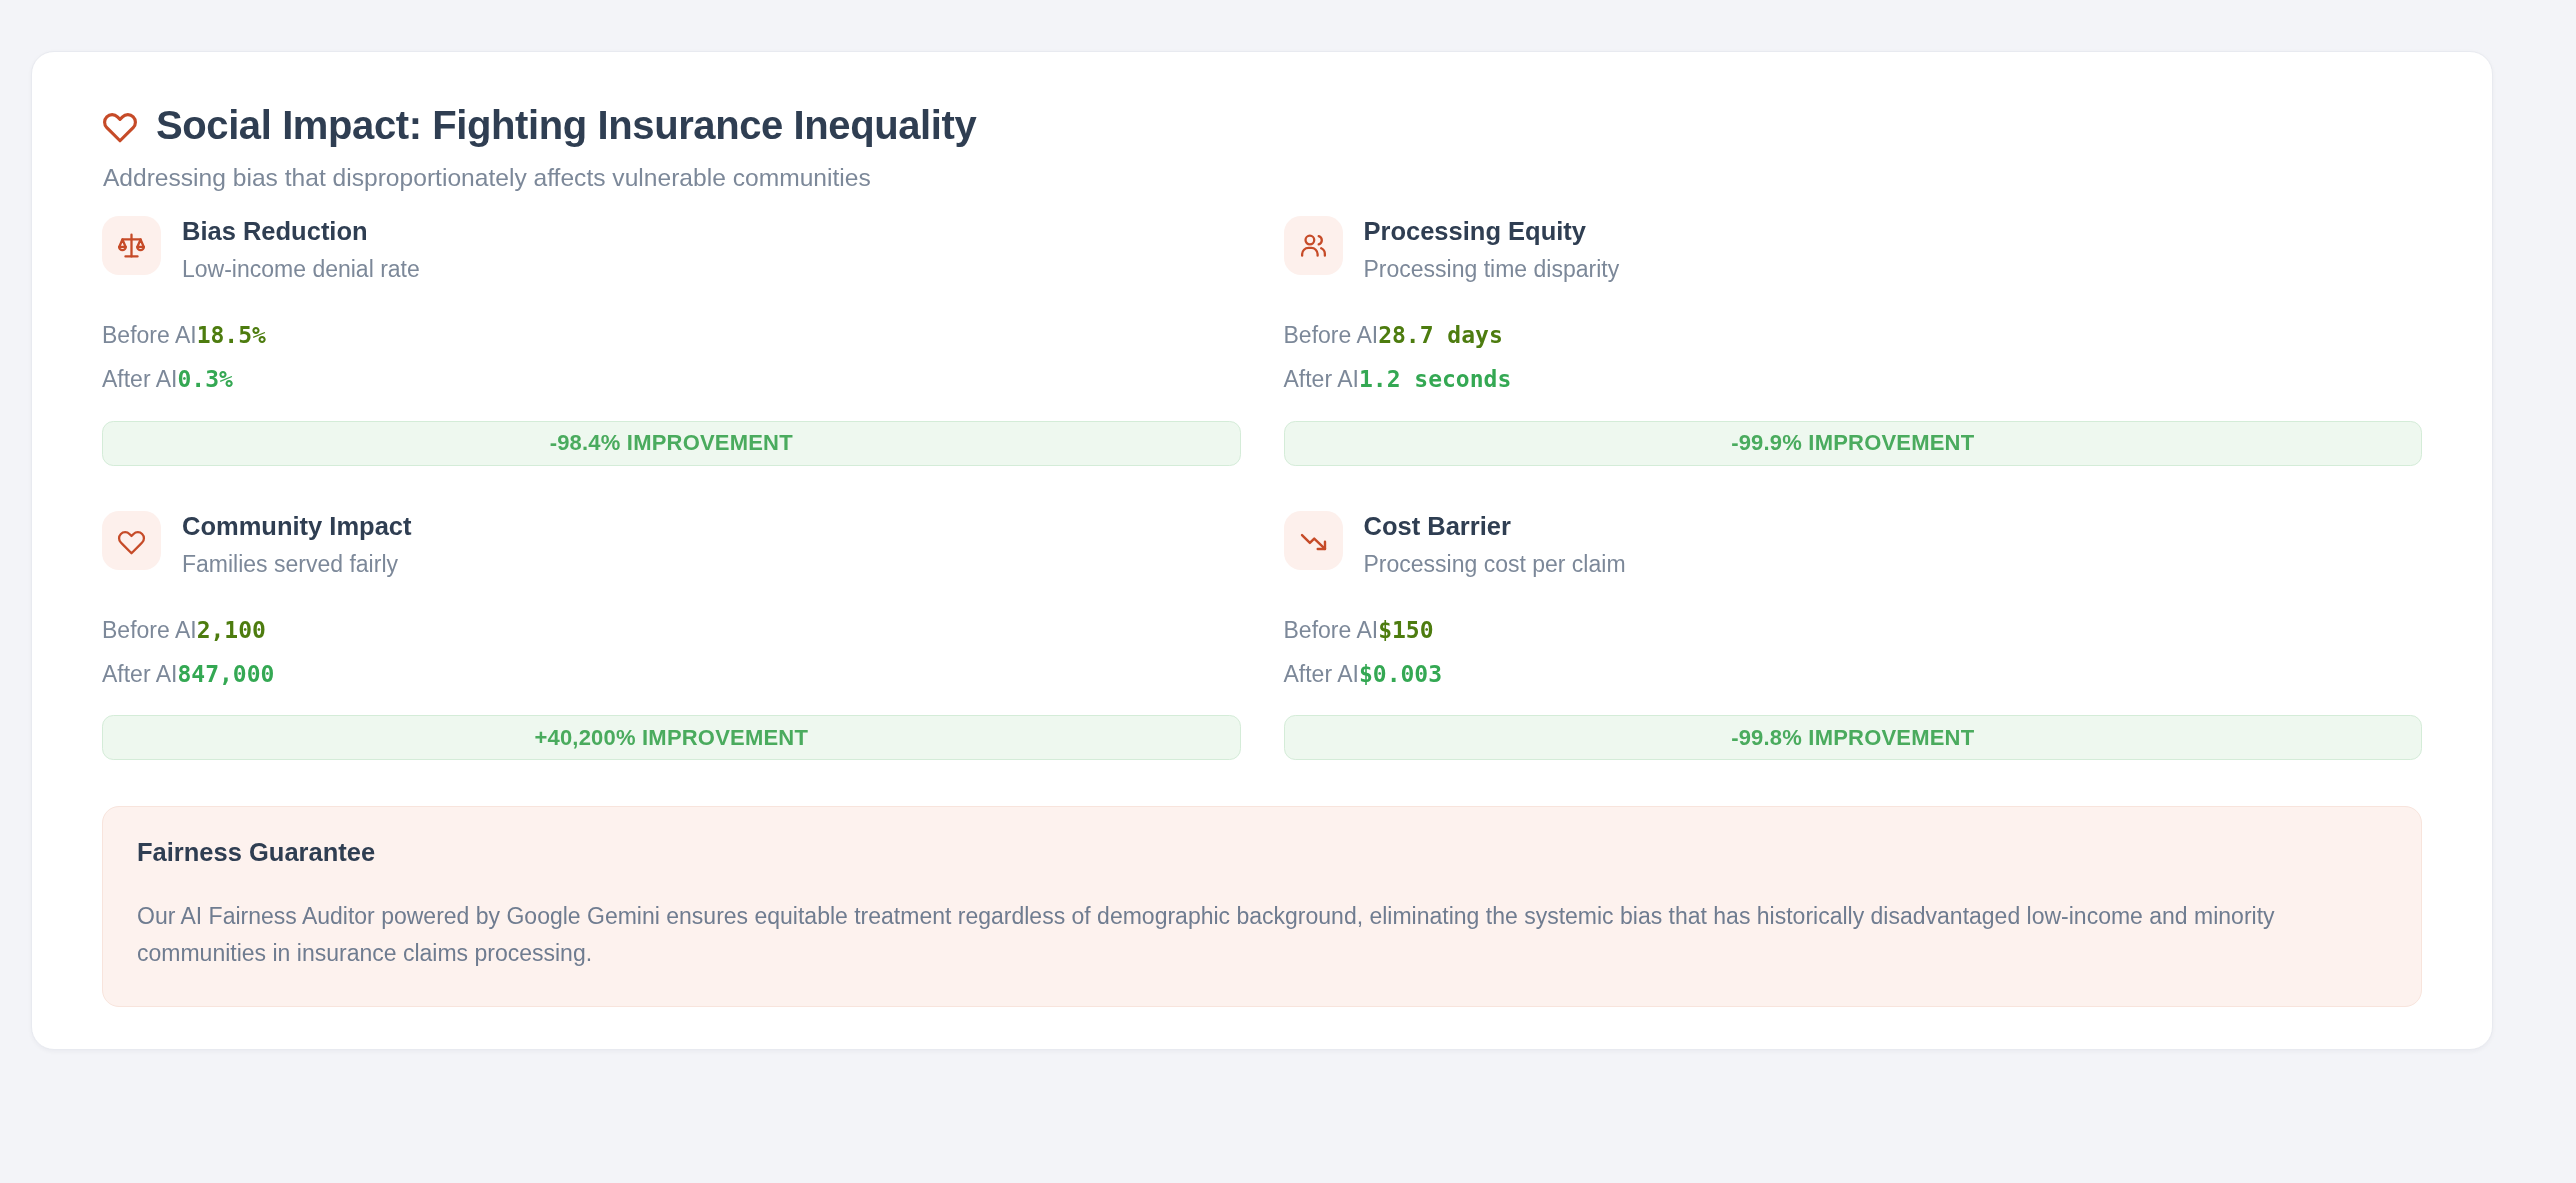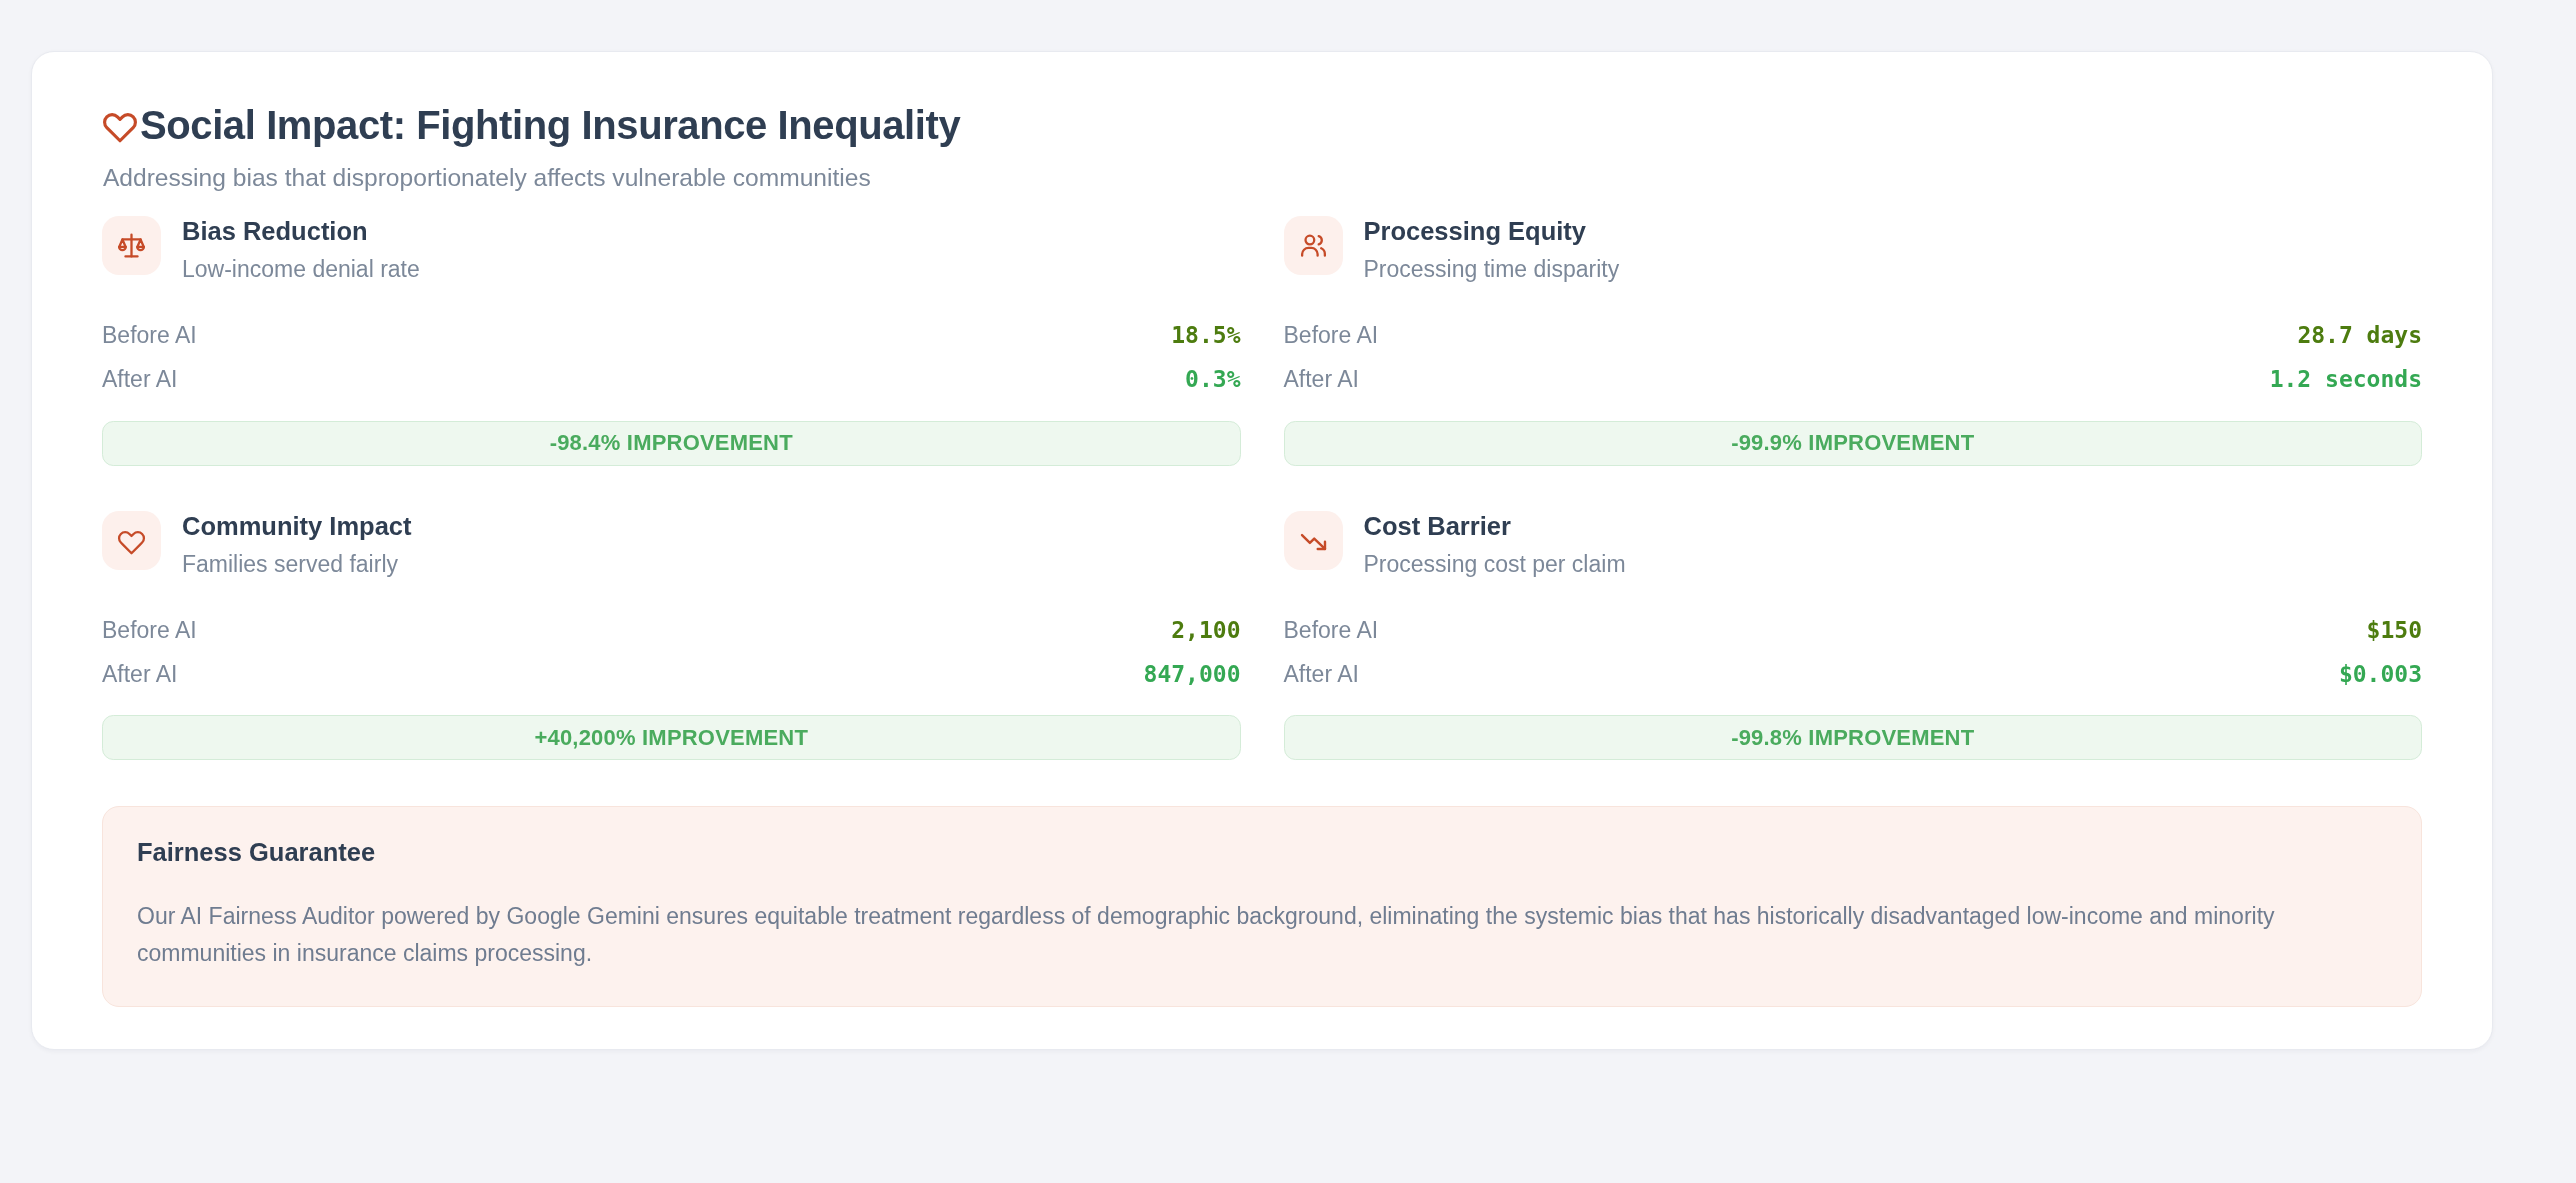--- a/index.html
+++ b/index.html
@@ -28,21 +28,21 @@
     box-shadow: 0 1.9px 4.7px rgba(16,24,40,0.04);
     padding: 38px 49px 42px 49px;
   }
 
   
   .panel-header { padding: 13.2px 0 0 21px; }
 
   .title-row {
     display: flex;
     align-items: center;
-    gap: 2px;
+    gap: 18px;
   }
 
   .heart-icon { width: 36px; height: 36px; display: block; flex: none; }
 
   .panel-title {
     font-size: 40px;
     font-weight: bold;
     color: #2f3e52;
     letter-spacing: -0.4px;
     line-height: 1.1;
@@ -100,21 +100,21 @@
     color: #7c8899;
     margin-top: 9.5px;
     line-height: 1.2;
   }
 
   .metric-rows { margin-top: 30px; }
 
   .metric-row {
     display: flex;
     align-items: baseline;
-    justify-content: space-between;
+    justify-content: flex-start;
     padding: 8.5px 0;
   }
 
   .metric-row-label {
     font-size: 23px;
     color: #7c8899;
   }
 
   .metric-row-value {
     font-family: "DejaVu Sans Mono", monospace;

